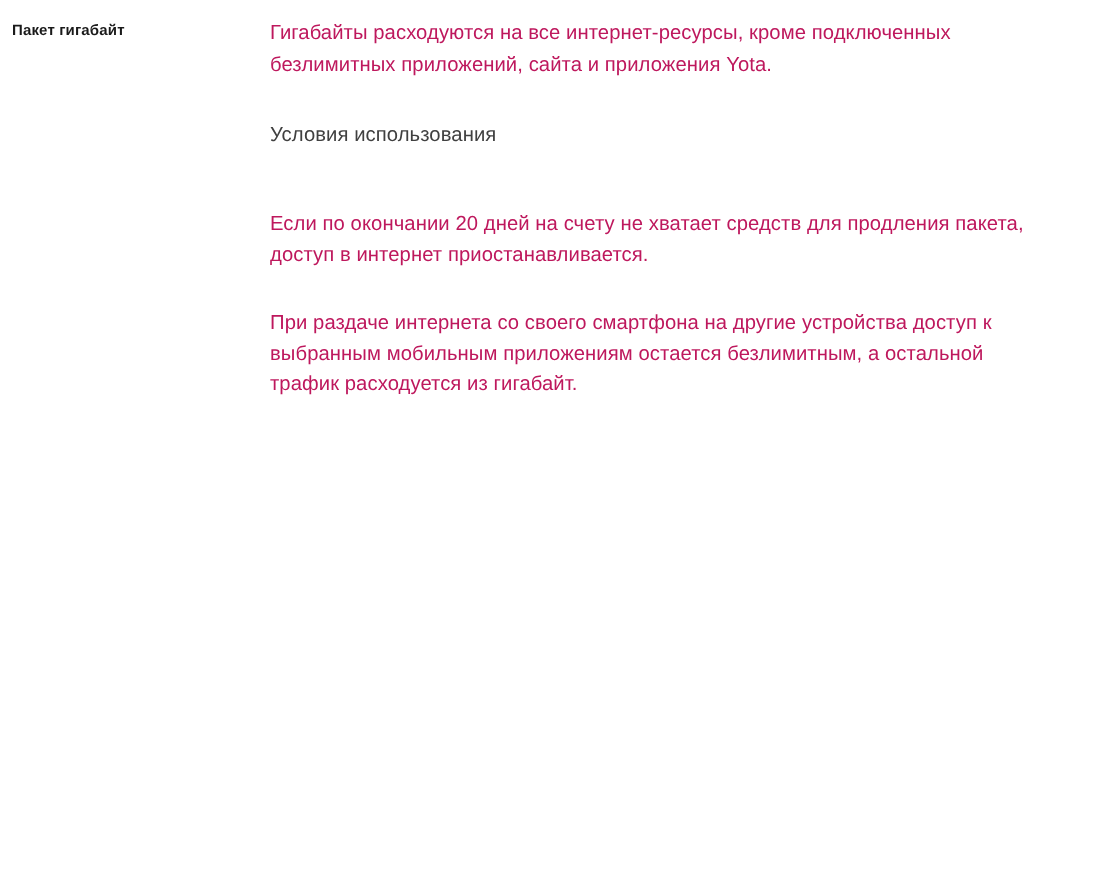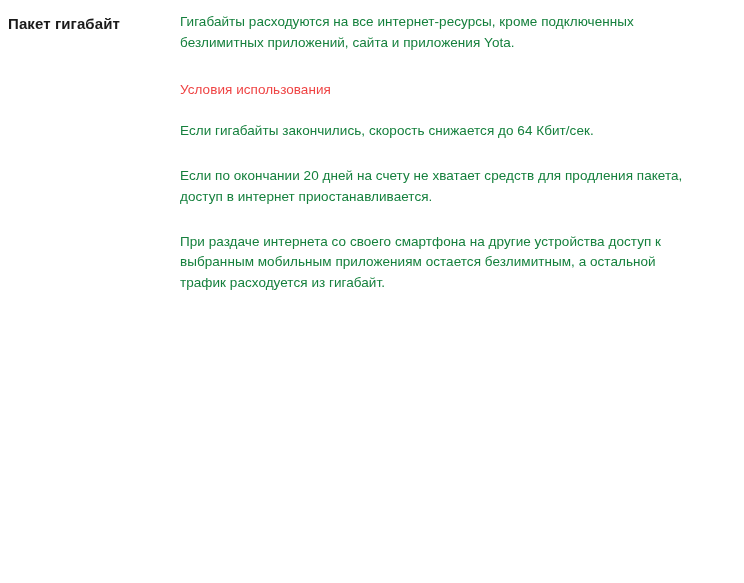--- a/index.html
+++ b/index.html
@@ -24,46 +24,46 @@
   .row {
     display: flex;
     align-items: flex-start;
   }
   .term-col {
     width: 172px;
     flex: 0 0 172px;
     padding-top: 2px;
   }
   .term {
-    font-size: 15px;
+    font-size: 10px;
     font-weight: bold;
     color: #1a1a1a;
     line-height: 1.35;
     letter-spacing: 0.1px;
   }
   .body-col {
     flex: 1 1 auto;
     padding-left: 0px;
   }
   .para {
     font-size: 13.5px;
     line-height: 1.55;
-    color: #15803d;
+    color: #be185d;
     margin: 0 0 24px 0;
     max-width: 520px;
     letter-spacing: 0.05px;
   }
   .para:last-child {
     margin-bottom: 0;
   }
   .subheading {
     font-size: 13.5px;
     line-height: 1.55;
-    color: #ef4444;
-    margin: 0 0 20px 0;
+    color: #404040;
+    margin: 0 0 38px 0;
     letter-spacing: 0.05px;
   }
   .first-para {
     margin-bottom: 26px;
   }
 </style>
 </head>
 <body>
 
 <div class="page">
@@ -74,21 +74,20 @@
     </div>
 
     <div class="body-col">
 
       <p class="para first-para">Гигабайты расходуются на все интернет-ресурсы, кроме подключенных безлимитных приложений, сайта и приложения Yota.</p>
 
 
       <p class="subheading">Условия использования</p>
 
 
-      <p class="para">Если гигабайты закончились, скорость снижается до 64 Кбит/сек.</p>
 
       <p class="para">Если по окончании 20 дней на счету не хватает средств для продления пакета, доступ в интернет приостанавливается.</p>
 
 
       <p class="para">При раздаче интернета со своего смартфона на другие устройства доступ к выбранным мобильным приложениям остается безлимитным, а остальной трафик расходуется из гигабайт.</p>
 
     </div>
   </div>
 </div>
 

